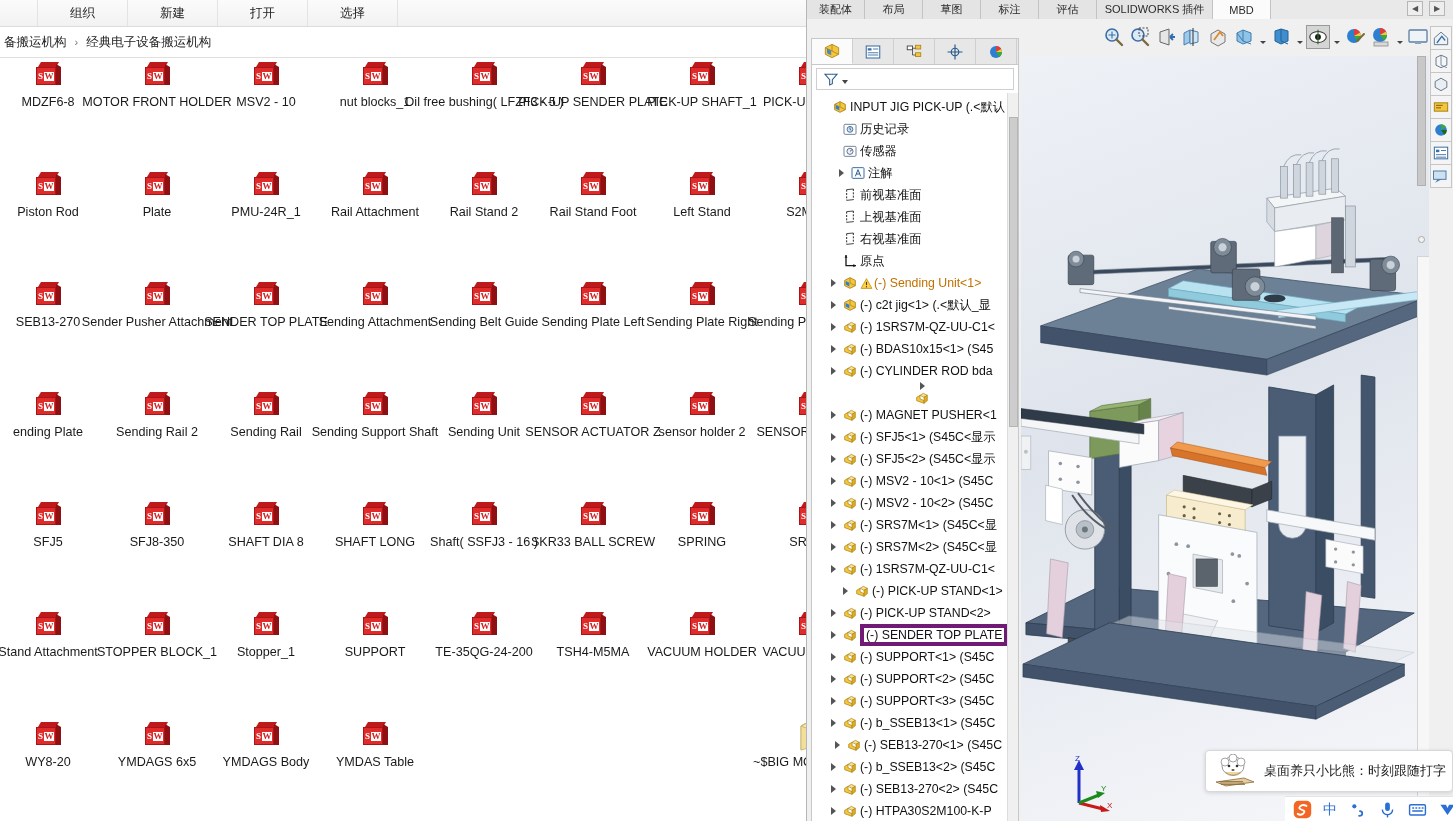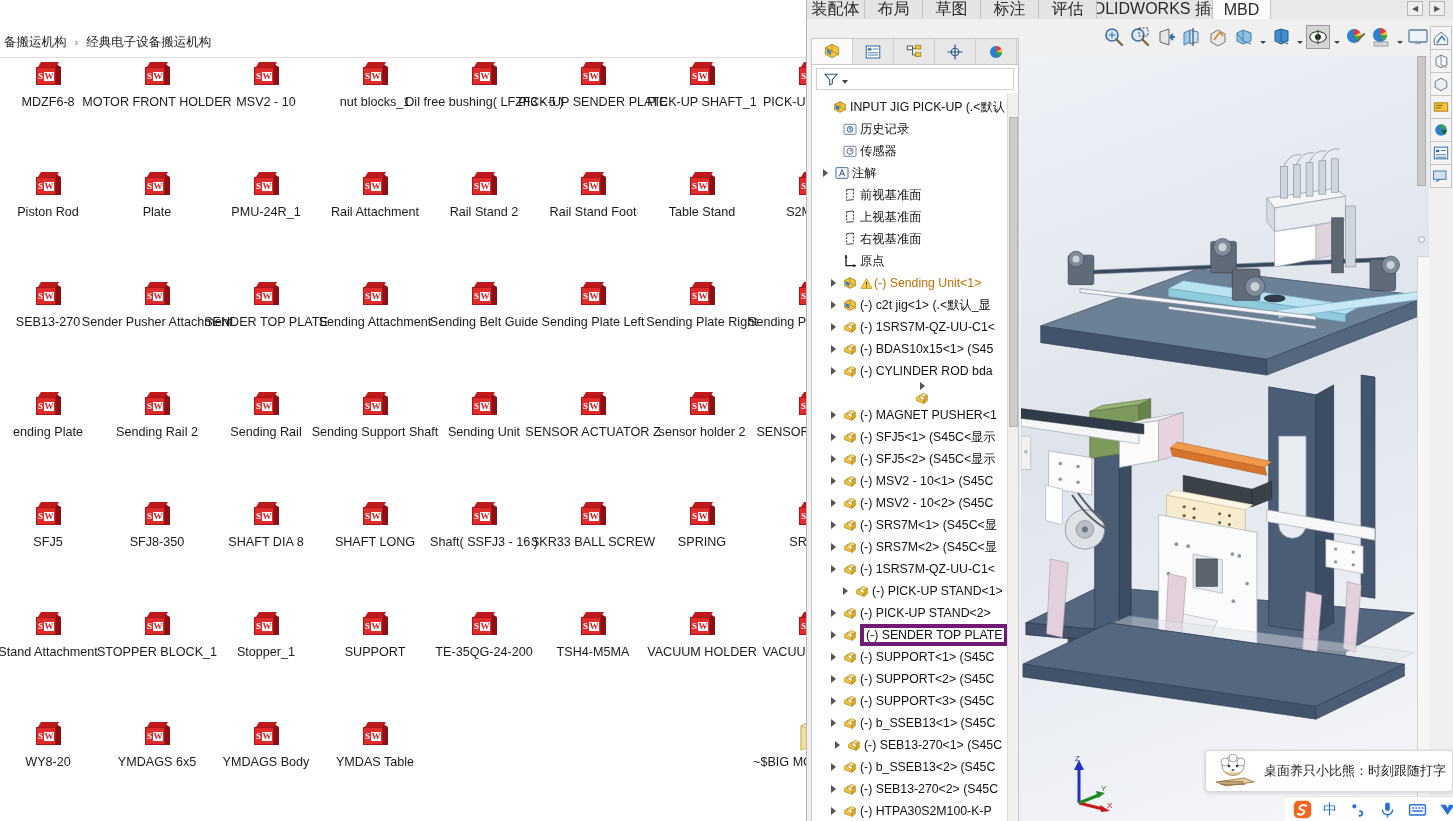--- a/index.html
+++ b/index.html
@@ -87,21 +87,21 @@
     position: absolute; left: 806px; top: 0; width: 647px; height: 821px;
     background: #f0f0f0;
     border-left: 1px solid #b6b6b6;
     overflow: hidden;
   }
   .sw-tabs {
     position: absolute; left: 0; top: 0; width: 647px; height: 19px;
     background: #e9e9e9; display: flex; align-items: flex-end;
   }
   .sw-tab {
-    height: 19px; padding: 0 10px; font-size: 16px; color: #2a2a2a;
+    height: 19px; padding: 0 10px; font-size: 11px; color: #2a2a2a;
     display: flex; align-items: center; justify-content: center;
     border-right: 1px solid #c3c3c3; background: #e4e4e4; cursor: default;
     white-space: nowrap; overflow: hidden;
   }
   .sw-tab.active { background: #fbfbfb; }
 
   .sw-navbtns {
     position: absolute; right: 8px; top: 1px; display: flex; gap: 6px;
   }
   .navbtn {
@@ -226,20 +226,27 @@
   }
   .ime-ico { width: 19px; height: 19px; position: relative; cursor: default; }
 </style>
 </head>
 <body>
 
 <div id="root">
 
   <div class="explorer">
 
+    <div class="exp-ribbon">
+      <div class="exp-ribbon-spacer"></div>
+      <div class="ribbon-btn">组织</div>
+      <div class="ribbon-btn">新建</div>
+      <div class="ribbon-btn">打开</div>
+      <div class="ribbon-btn">选择</div>
+    </div>
 
     <div class="exp-addr">
       <span class="crumb">备搬运机构</span>
       <span class="crumb-sep">›</span>
       <span class="crumb">经典电子设备搬运机构</span>
     </div>
 
     <div class="exp-grid" id="file-grid">
         <div class="file-row" style="top: 0px;">
           <div class="file-cell" style="left: -43px;">
@@ -429,21 +436,21 @@
             <div class="ficon">
               <div class="sw-cube">
                 <div class="sw-top"></div>
                 <div class="sw-right"></div>
                 <div class="sw-face">
                   <span>S</span>
                   <span class="wb">W</span>
                 </div>
               </div>
             </div>
-            <div class="fname">Table Stand</div>
+            <div class="fname">Left Stand</div>
           </div>
           <div class="file-cell" style="left: 720px;">
             <div class="ficon">
               <div class="sw-cube">
                 <div class="sw-top"></div>
                 <div class="sw-face">
                   <span>S</span>
                   <span class="wb">W</span>
                 </div>
               </div>
@@ -1130,21 +1137,21 @@
             <span class="arrow empty"></span>
             <span class="tricon">
               <svg width="16" height="16" viewBox="0 0 24 24">
                 <rect x="3" y="5" width="18" height="15" rx="1.6" fill="#ffffff" stroke="#6b7b8c" stroke-width="1.4"></rect>
                 <circle cx="12" cy="12.5" r="4.6" fill="#e8eef4" stroke="#2a5c8a" stroke-width="1.2"></circle>
                 <path d="M12 12.5l3-2.6" stroke="#c23030" stroke-width="1.5"></path>
               </svg>
             </span>
             <span class="trlabel">传感器</span>
           </div>
-          <div class="tr" style="padding-left: 6px;">
+          <div class="tr" style="padding-left: 22px;">
             <span class="arrow">
               <i></i>
             </span>
             <span class="tricon">
               <svg width="16" height="16" viewBox="0 0 24 24">
                 <rect x="3" y="4" width="18" height="16" rx="1.4" fill="#ffffff" stroke="#3a6ea5" stroke-width="1.5"></rect>
                 <path d="M8 17L12 7l4 10M9.5 13.5h5" stroke="#2a5c8a" stroke-width="1.5" fill="none"></path>
               </svg>
             </span>
             <span class="trlabel">注解</span>

